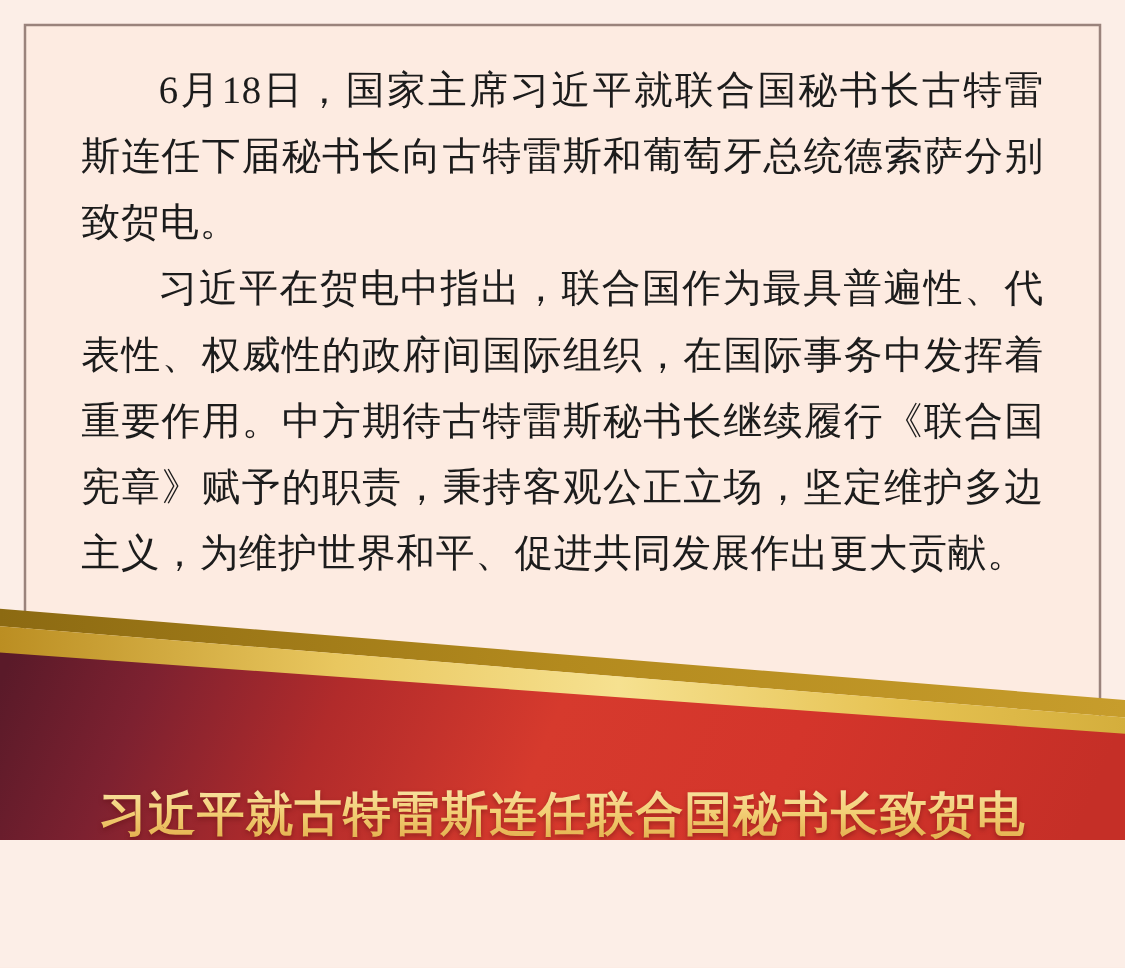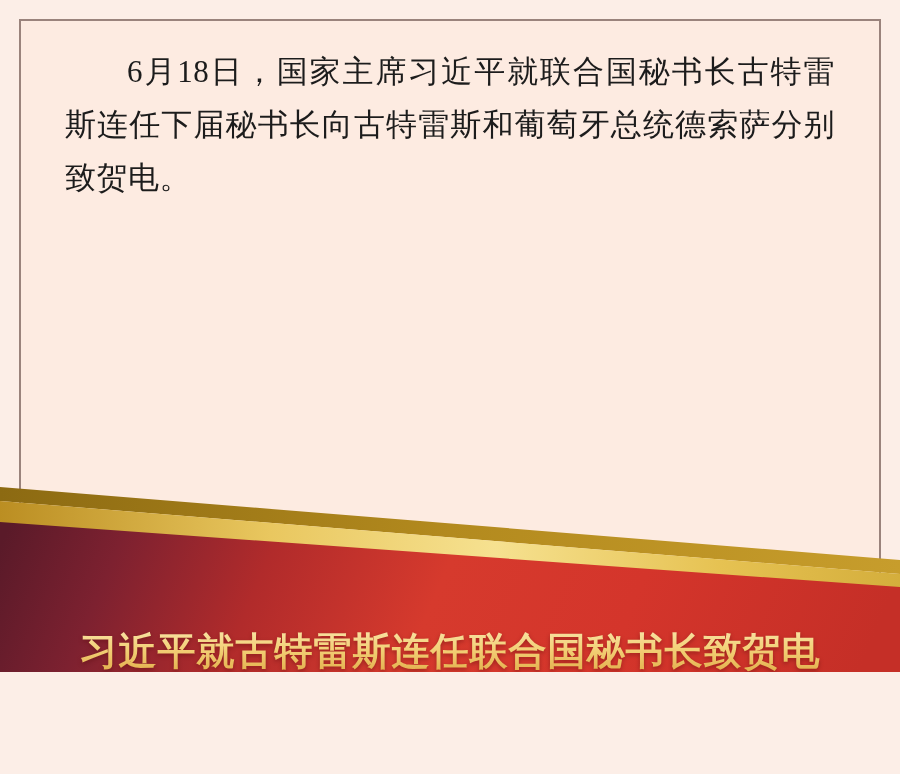--- a/index.html
+++ b/index.html
@@ -94,20 +94,21 @@
   }
 </style>
 </head>
 <body>
 
 <div class="page">
 
   <div class="panel">
     <div class="panel-inner">
       <p>6月18日，国家主席习近平就联合国秘书长古特雷斯连任下届秘书长向古特雷斯和葡萄牙总统德索萨分别致贺电。</p>
+      <p>习近平在贺电中指出，联合国作为最具普遍性、代表性、权威性的政府间国际组织，在国际事务中发挥着重要作用。中方期待古特雷斯秘书长继续履行《联合国宪章》赋予的职责，秉持客观公正立场，坚定维护多边主义，为维护世界和平、促进共同发展作出更大贡献。</p>
     </div>
   </div>
 
   <svg class="banner-svg" viewBox="0 0 900 774" xmlns="http://www.w3.org/2000/svg" aria-hidden="true">
     <defs>
       <linearGradient id="redG" x1="0" y1="0.1" x2="1" y2="0.22">
         <stop offset="0" stop-color="#5a1a29"></stop>
         <stop offset="0.13" stop-color="#7d2130"></stop>
         <stop offset="0.30" stop-color="#b12b2b"></stop>
         <stop offset="0.50" stop-color="#d63a2d"></stop>

